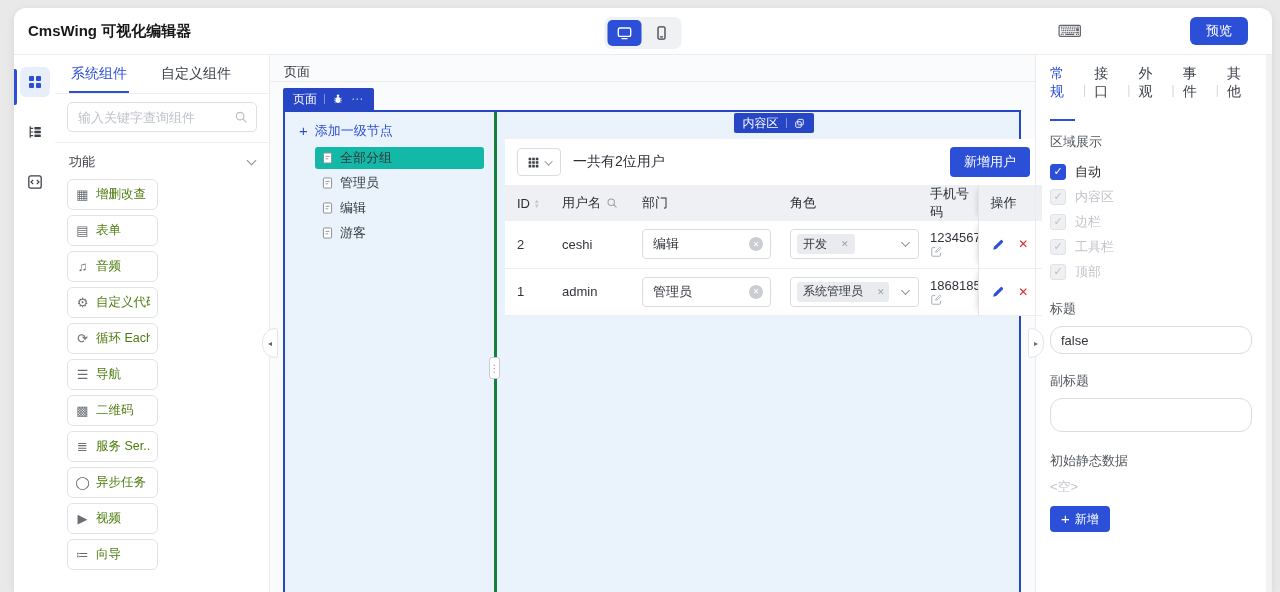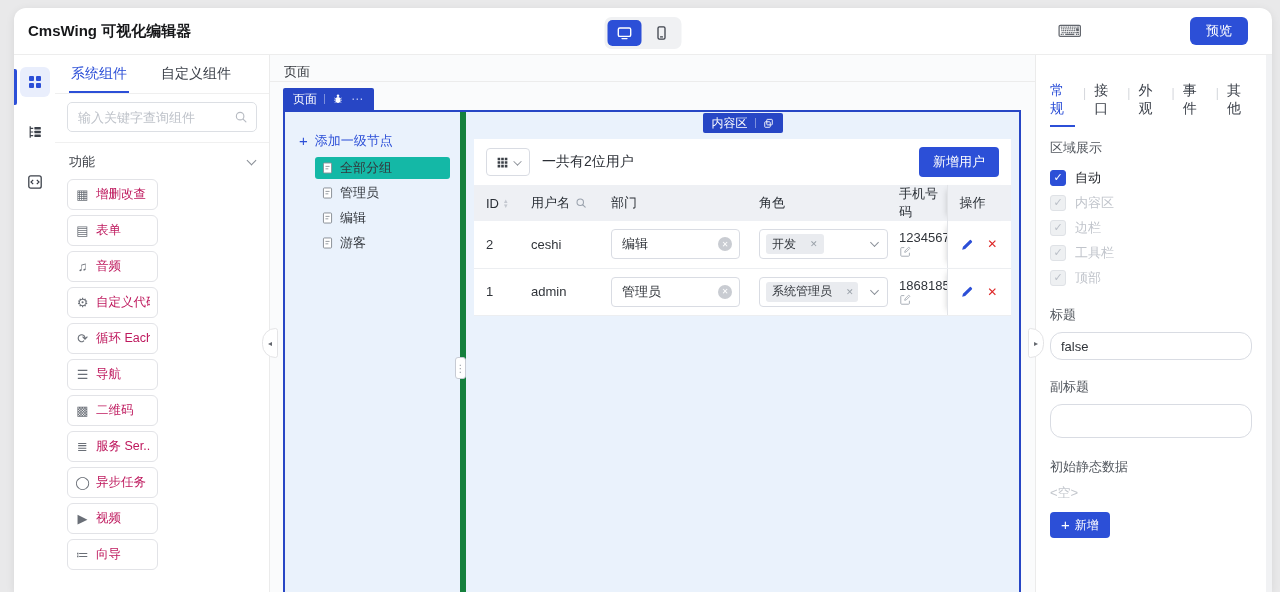--- a/index.html
+++ b/index.html
@@ -43,32 +43,32 @@
   .cp-search .mag{position:absolute;right:9px;top:8px;color:#b7bbc2;}
   .cp-hr{border:none;border-top:1px solid #f0f0f0;margin:0 0 2px;}
   .sec-head{display:flex;align-items:center;justify-content:space-between;
             padding:8px 14px 6px;font-size:13px;color:#3a3e45;cursor:pointer;}
   .chev{width:7px;height:7px;border-right:1.6px solid #898e96;border-bottom:1.6px solid #898e96;
         transform:rotate(45deg);margin-top:-3px;}
   .comp-grid{display:flex;flex-wrap:wrap;gap:5px 9px;padding:2px 12px 8px;}
   .comp-btn{width:91px;height:31px;background:#fff;border:1px solid #e2e3e7;border-radius:6px;
             display:flex;align-items:center;gap:6px;padding:0 7px;cursor:grab;}
   .comp-ic{font-size:13px;color:#6a6f77;width:15px;text-align:center;flex:none;}
-  .comp-lb{font-size:12.5px;color:#be185d;white-space:nowrap;overflow:hidden;}
+  .comp-lb{font-size:12.5px;color:#4d7c0f;white-space:nowrap;overflow:hidden;}
   
   .canvas{flex:1;background:#fafbfc;position:relative;}
   .page-label{height:27px;padding:8px 0 0 14px;font-size:13px;color:#33373d;border-bottom:1px solid #ececec;}
   .tabstrip{height:28px;padding-left:13px;display:flex;align-items:flex-end;}
   .page-tab{height:22px;background:#2746c5;border-radius:2px 2px 0 0;display:flex;align-items:center;
             gap:7px;padding:0 10px;color:#fff;font-size:12px;cursor:pointer;}
   .vdiv{width:1px;height:10px;background:rgba(255,255,255,.4);}
   .tab-more{color:#b9c4f2;font-size:12px;letter-spacing:1px;}
   .canvas-box{position:absolute;left:13px;right:14px;top:55px;bottom:0;border:2px solid #2746c5;
               border-bottom:none;display:flex;background:#eaf2fc;}
-  .tree-pane{width:181px;border-right:6px solid #15803d;padding-top:20px;position:relative;flex:none;}
+  .tree-pane{width:212px;border-right:3px solid #15803d;padding-top:10px;position:relative;flex:none;}
   .add-node{display:flex;align-items:center;gap:7px;padding-left:14px;color:#2c4fd7;font-size:13px;cursor:pointer;}
   .plus::before{content:"+";font-size:15px;line-height:1;}
   .tree-list{margin-top:7px;}
   .tree-item{display:flex;align-items:center;gap:6px;margin:0 10px 3px 30px;padding:2px 6px;
              border-radius:3px;font-size:13px;color:#33373d;cursor:pointer;}
   .tree-item.selected{background:#14b8a6;}
   .drag-handle{position:absolute;right:-6px;top:245px;width:11px;height:22px;background:#fff;
                border:1px solid #c7cbd4;border-radius:3px;display:flex;align-items:center;
                justify-content:center;cursor:col-resize;z-index:3;}
   .drag-handle::before{content:"⋮";font-size:10px;color:#9aa0a8;}
@@ -114,21 +114,21 @@
   .op-del::before{content:"✕";}
   .handle{position:absolute;top:273px;width:16px;height:30px;background:#fff;border:1px solid #e4e4e6;
           display:flex;align-items:center;justify-content:center;color:#63676e;font-size:8px;
           cursor:pointer;z-index:4;}
   .handle-left{left:-8px;border-radius:15px 3px 3px 15px;}
   .handle-right{right:-9px;border-radius:3px 15px 15px 3px;}
   
   .inspector{width:237px;border-left:1px solid #ebebeb;position:relative;padding:10px 20px 0 14px;}
   .scrollstrip{position:absolute;right:0;top:0;bottom:0;width:6px;background:#f1f2f4;}
   .insp-tabs{display:flex;align-items:center;margin-bottom:12px;}
-  .insp-tab{font-size:14px;color:#3c414a;padding-bottom:7px;border-bottom:2px solid transparent;cursor:pointer;margin-top:17px;}
+  .insp-tab{font-size:14px;color:#3c414a;padding-bottom:18px;border-bottom:2px solid transparent;cursor:pointer;}
   .insp-tab.active{color:#2c4fd7;border-bottom-color:#2c4fd7;}
   .tab-sep{color:#d4d7dc;font-size:12px;margin:0 8px;padding-bottom:7px;}
   .fld-label{font-size:13px;color:#50555c;margin:10px 0 8px;}
   .opt{display:flex;align-items:center;gap:9px;height:25px;}
   .cb{width:16px;height:16px;border-radius:3px;background:#2c4fd7;border:1px solid #2c4fd7;color:#fff;
       font-size:11px;display:flex;align-items:center;justify-content:center;cursor:pointer;flex:none;}
   .cb::before{content:"✓";}
   .opt .lbl{font-size:13px;color:#26292e;font-weight:500;}
   .opt.disabled .cb{background:#eef0f2;border-color:#dfe2e6;color:#b9bec6;cursor:default;}
   .opt.disabled .lbl{color:#c0c4cb;font-weight:400;}

